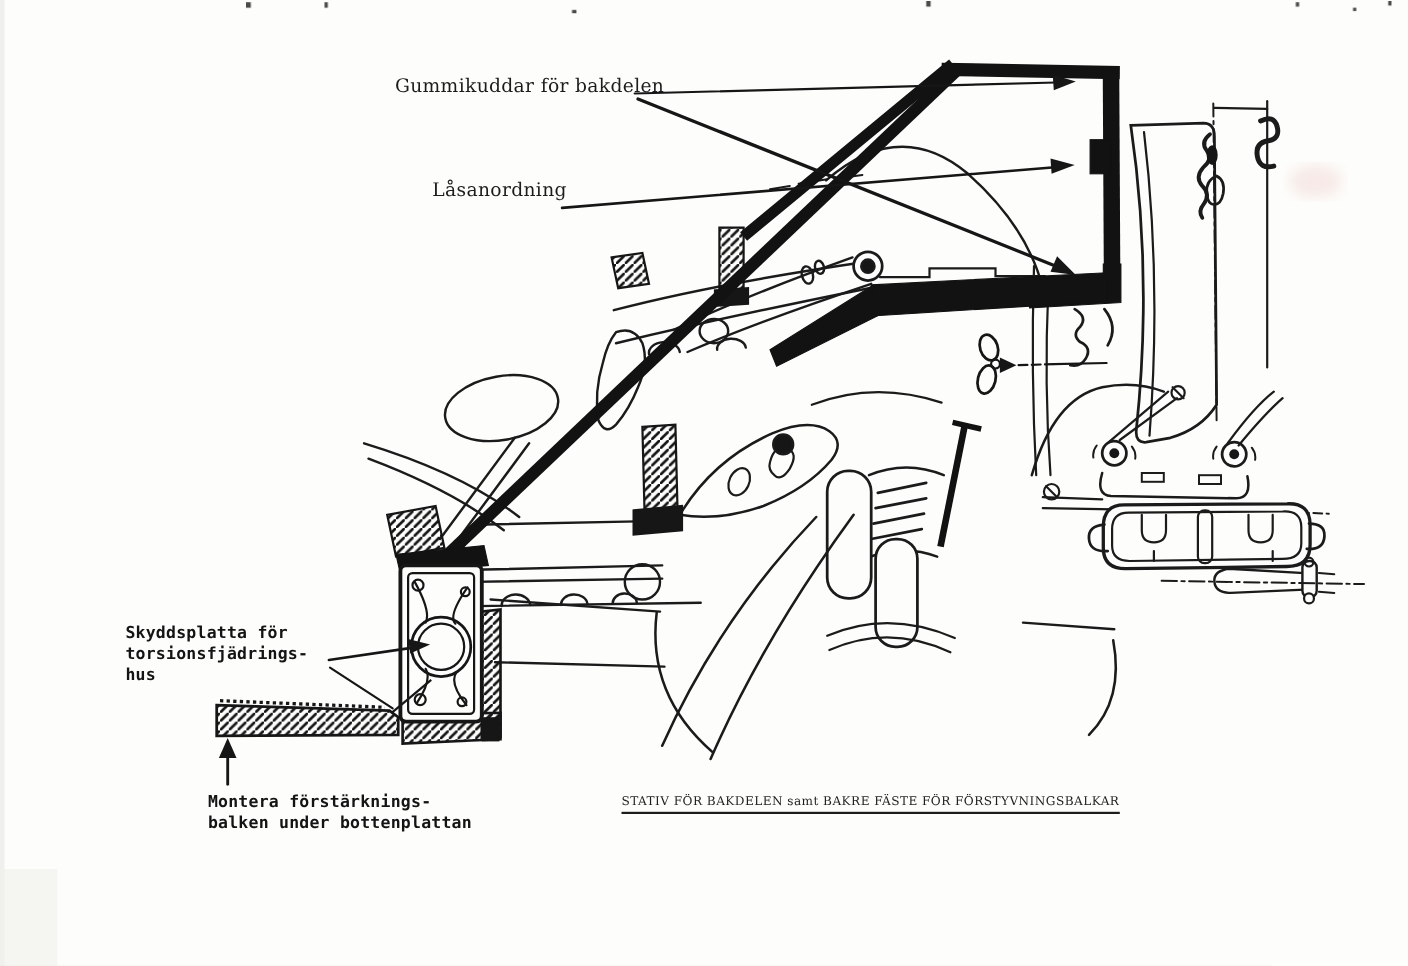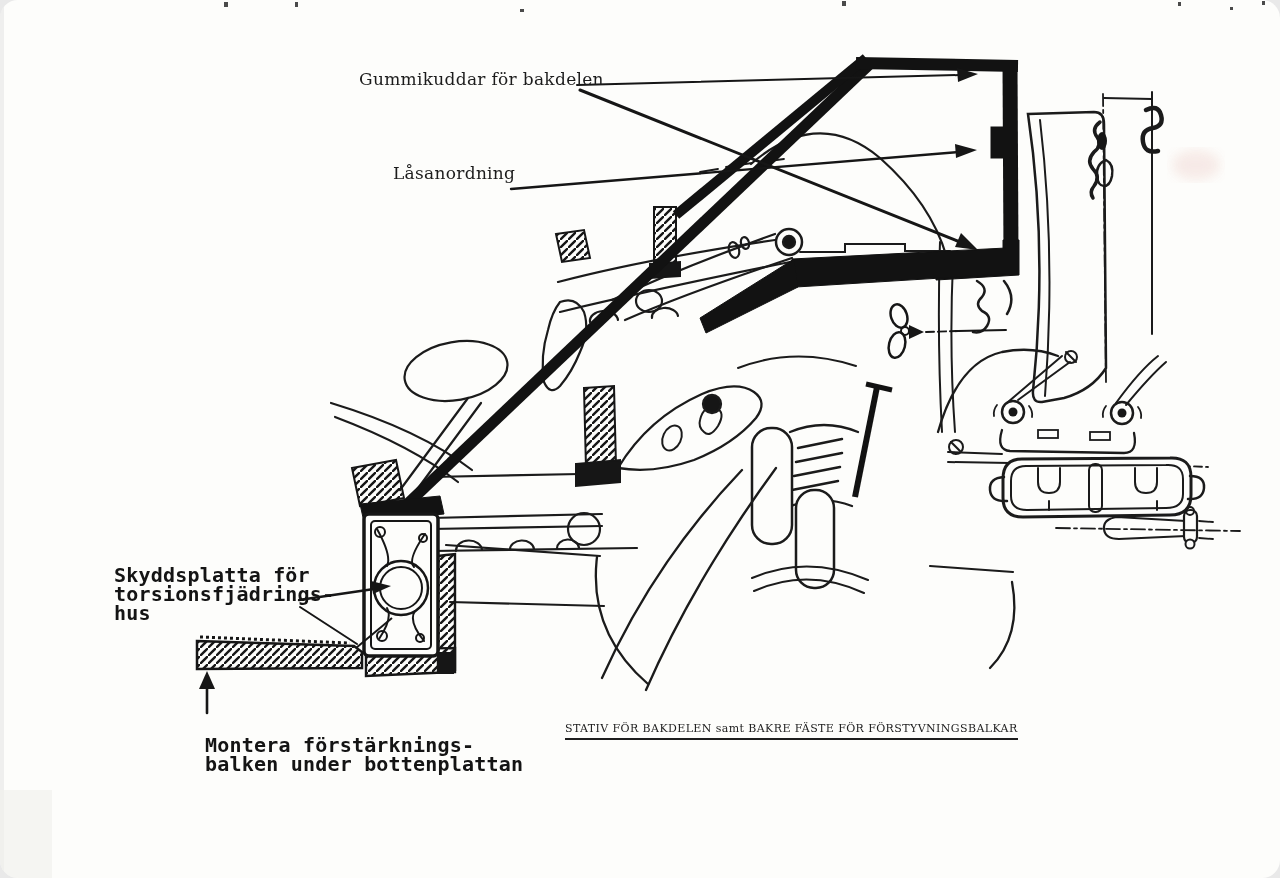--- a/index.html
+++ b/index.html
@@ -1,24 +1,24 @@
 <!DOCTYPE html>
 <html><head>
 <meta charset="utf-8">
 <style>
   html,body{margin:0;padding:0;background:#e9e9e9;}
   #stage{
     position:relative;width:1280px;height:878px;margin:0 auto;
     background:#fdfdfb;overflow:hidden;
-    font-family:"DejaVu Serif", serif;color:#1a1a1a;border-radius:18px;
+    font-family:"DejaVu Serif", serif;color:#1a1a1a;
   }
   #artwork{position:absolute;left:0;top:0;width:1280px;height:878px;}
   .lbl{position:absolute;white-space:nowrap;line-height:19px;}
   .lbl-thin{font-family:"DejaVu Serif", serif;font-size:17px;letter-spacing:.3px;color:#1c1c1c;}
-  .lbl-bold{font-family:"DejaVu Sans Mono", monospace;font-weight:bold;font-size:20px;letter-spacing:.2px;color:#141414;line-height:19px;}
+  .lbl-bold{font-family:"DejaVu Sans Mono", monospace;font-weight:bold;font-size:15px;letter-spacing:.2px;color:#141414;line-height:19px;}
   .caption{
     position:absolute;left:565px;top:722px;
     font-family:"DejaVu Serif", serif;font-size:11px;letter-spacing:.4px;color:#1d1d1d;
     border-bottom:2px solid #1d1d1d;padding-bottom:3px;white-space:nowrap;
   }
 </style>
 </head>
 <body>
 
 <div id="stage">
@@ -216,20 +216,20 @@
   <div class="lbl lbl-thin" style="left:359px;top:70px;">Gummikuddar för bakdelen</div>
 
   <div class="lbl lbl-thin" style="left:393px;top:164px;">Låsanordning</div>
 
   <div class="lbl lbl-bold" style="left:114px;top:566px;">
     <div>Skyddsplatta för</div>
     <div>torsionsfjädrings-</div>
     <div>hus</div>
   </div>
 
-  <div class="lbl lbl-bold" style="left:189px;top:736px;margin-left:16px;">
+  <div class="lbl lbl-bold" style="left:189px;top:720px;">
     <div>Montera förstärknings-</div>
     <div>balken under bottenplattan</div>
   </div>
 
   <div class="caption">STATIV FÖR BAKDELEN samt BAKRE FÄSTE FÖR FÖRSTYVNINGSBALKAR</div>
 
 </div>
 
 </body></html>

